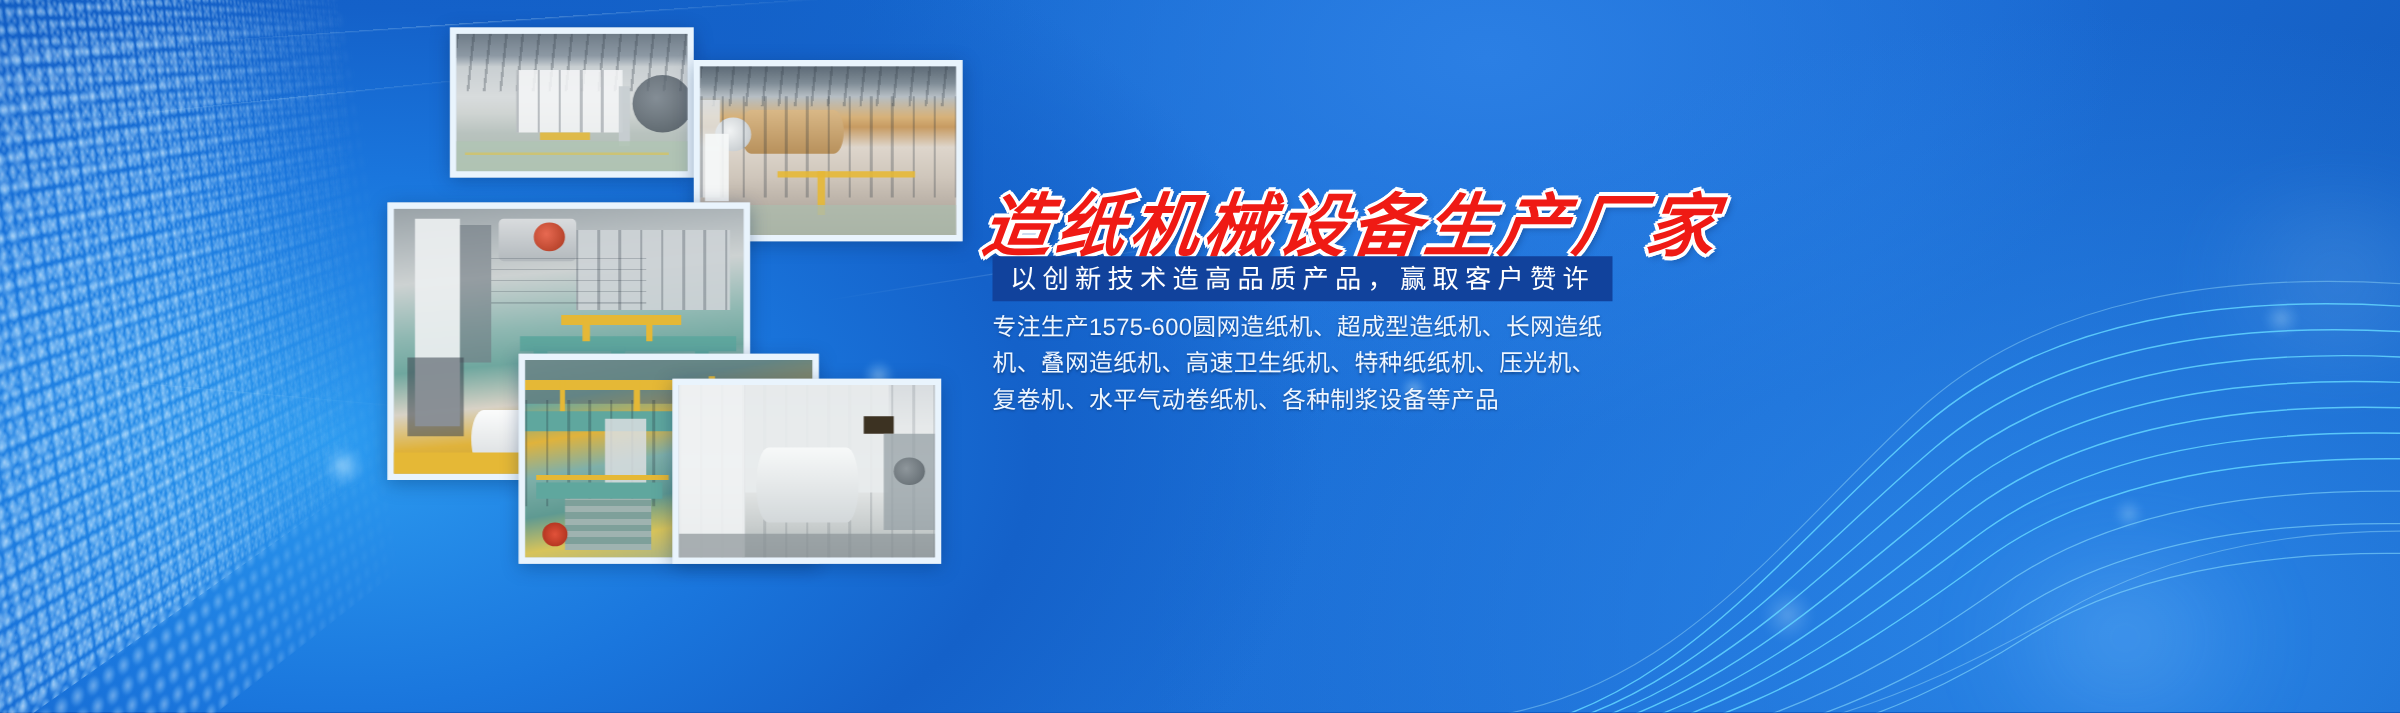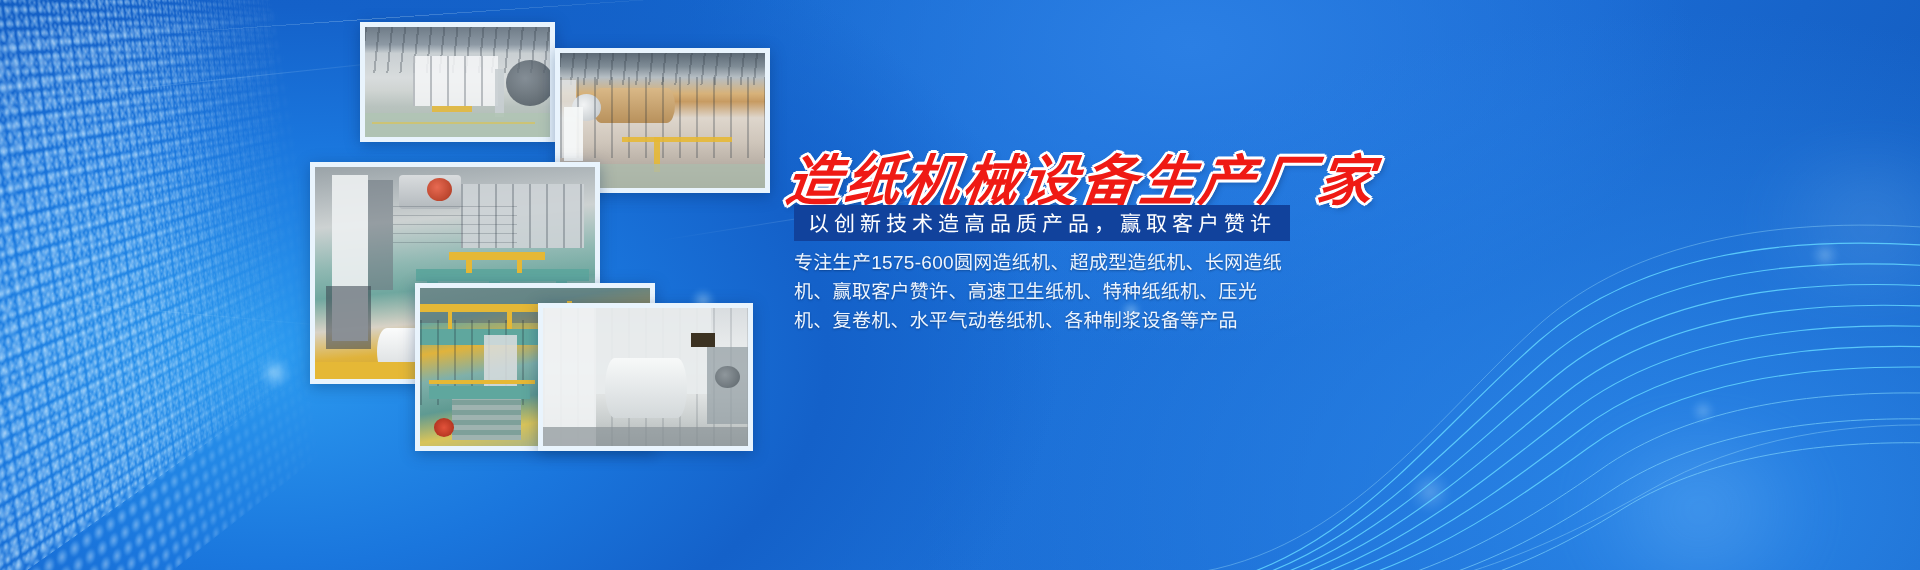--- a/index.html
+++ b/index.html
@@ -289,17 +289,17 @@
   </div>
 
   <div class="content">
 
     <div class="headline">造纸机械设备生产厂家</div>
 
     <div class="subtitle-bar">
       <span class="subtitle">以创新技术造高品质产品，赢取客户赞许</span>
     </div>
 
-    <div class="desc">专注生产1575-600圆网造纸机、超成型造纸机、长网造纸机、赢取客户赞许、高速卫生纸机、特种纸纸机、压光机、复卷机、水平气动卷纸机、各种制浆设备等产品</div>
+    <div class="desc">专注生产1575-600圆网造纸机、超成型造纸机、长网造纸机、叠网造纸机、高速卫生纸机、特种纸纸机、压光机、复卷机、水平气动卷纸机、各种制浆设备等产品</div>
 
   </div>
 
 </div>
 
 </body></html>

